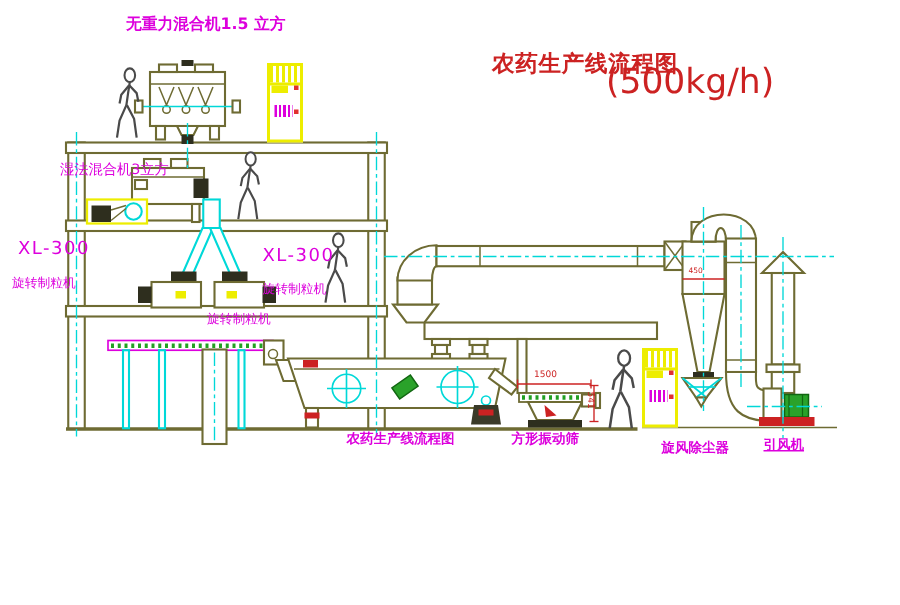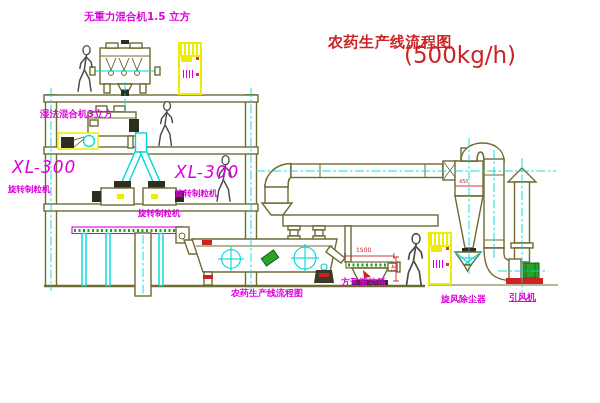--- a/index.html
+++ b/index.html
@@ -16,23 +16,23 @@
   .cl  {stroke:#00d8d8;stroke-width:0.9;fill:none;stroke-dasharray:9 2.5 2.5 2.5;}
   .redl{stroke:#cc2222;stroke-width:0.9;fill:none;}
   .redf{fill:#cc2222;stroke:none;}
   .grn {fill:#2aa22a;stroke:#116611;stroke-width:1;}
   .yelf{fill:#eded00;stroke:none;}
   .gdash{stroke:#22a022;stroke-width:3;stroke-dasharray:2 2.5;fill:none;}
   .person{stroke:#4a4a4a;fill:none;stroke-width:1.3;}
   .phead{stroke:#4a4a4a;fill:#fff;stroke-width:1.2;}
   
   .lbl{position:absolute;color:#dd00dd;white-space:nowrap;line-height:1;}
-  .lbl-sm{font-size:8.5px;font-weight:bold;}
+  .lbl-sm{font-size:8.5px;font-weight:normal;}
   .lbl-md{font-size:9px;font-weight:bold;}
-  .lbl-model{font-size:17px;letter-spacing:1px;font-style:italic;}
+  .lbl-model{font-size:12px;letter-spacing:1px;}
   .lbl-big{font-size:16px;}
   .ttl{position:absolute;color:#cc2222;white-space:nowrap;line-height:1;}
   .dim{position:absolute;color:#cc2222;font-size:6px;line-height:1;white-space:nowrap;}
   .dim-v{writing-mode:vertical-rl;}
   
   .cabinet{position:absolute;width:24px;height:53px;border:2px solid #eded00;background:#fff;box-sizing:border-box;}
   .cab-hatch{position:absolute;left:0;right:0;top:0;height:11px;
      background:repeating-linear-gradient(90deg,#eded00 0 2px,#fff 2px 4px);
      border-bottom:2px solid #eded00;}
   .cab-band{position:absolute;left:1px;top:13px;width:11px;height:5px;background:#eded00;}
@@ -290,21 +290,21 @@
   <div class="lbl lbl-model" style="left:12px;top:159px;">XL-300</div>
   <div class="lbl lbl-sm" style="left:8px;top:185px;">旋转制粒机</div>
 
   <div class="lbl lbl-model" style="left:175px;top:164px;">XL-300</div>
   <div class="lbl lbl-sm" style="left:175px;top:189px;">旋转制粒机</div>
 
   <div class="lbl lbl-sm" style="left:138px;top:209px;">旋转制粒机</div>
 
   <div class="lbl lbl-md" style="left:231px;top:289px;">农药生产线流程图</div>
 
-  <div class="lbl lbl-md" style="left:341px;top:279px;font-family:Liberation Mono, monospace;">方形振动筛</div>
+  <div class="lbl lbl-md" style="left:341px;top:289px;">方形振动筛</div>
 
   <div class="lbl lbl-md" style="left:441px;top:295px;">旋风除尘器</div>
   <div class="lbl lbl-md" style="left:509px;top:293px;text-decoration:underline;">引风机</div>
 
   <div class="dim" style="left:356px;top:247px;">1500</div>
   <div class="dim dim-v" style="left:390px;top:261px;">541</div>
   <div class="dim" style="left:459px;top:179px;font-size:5px;">450</div>
 
 </div>
 

